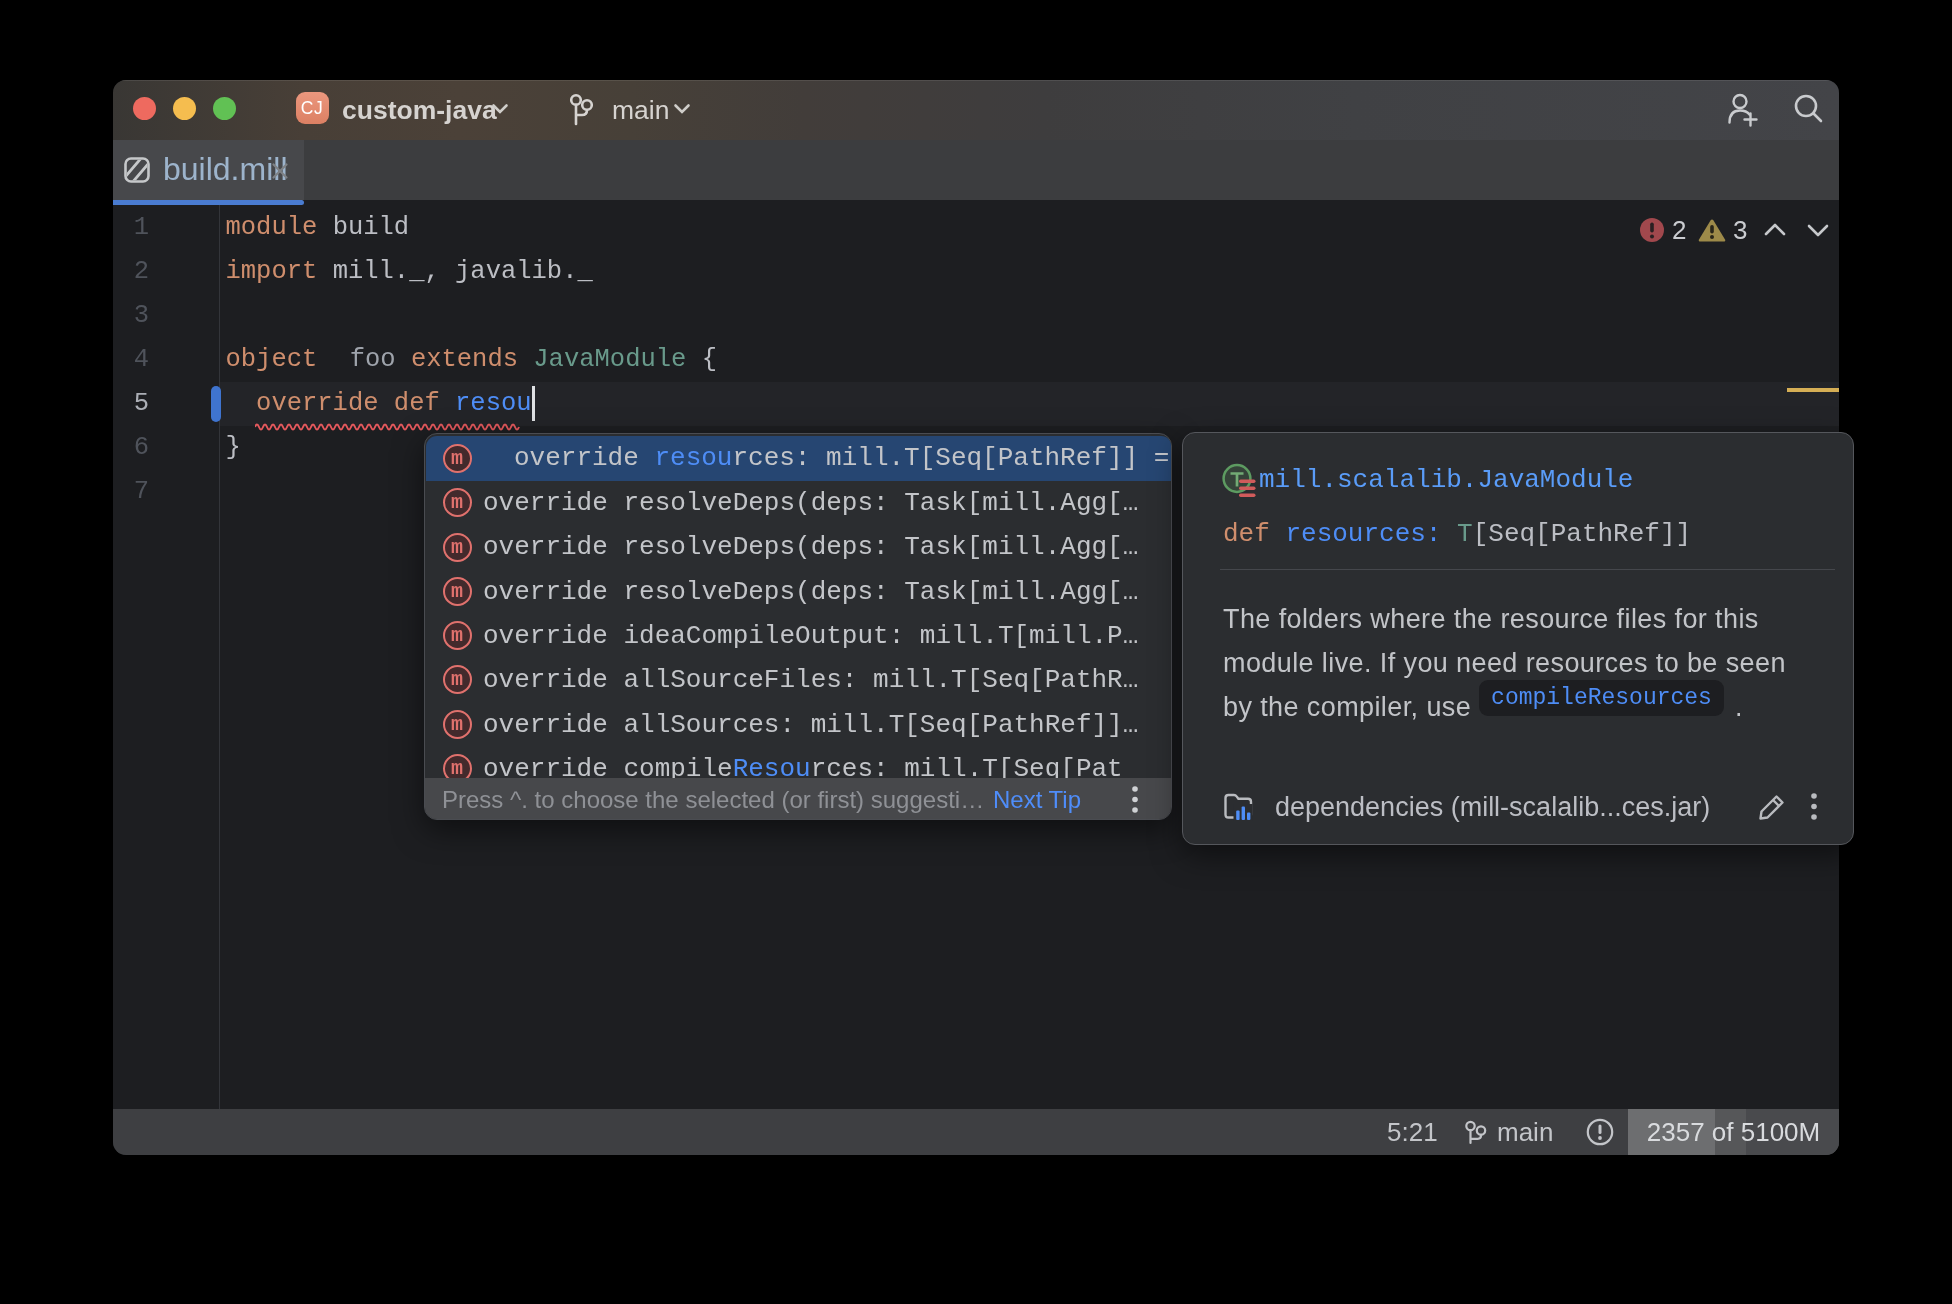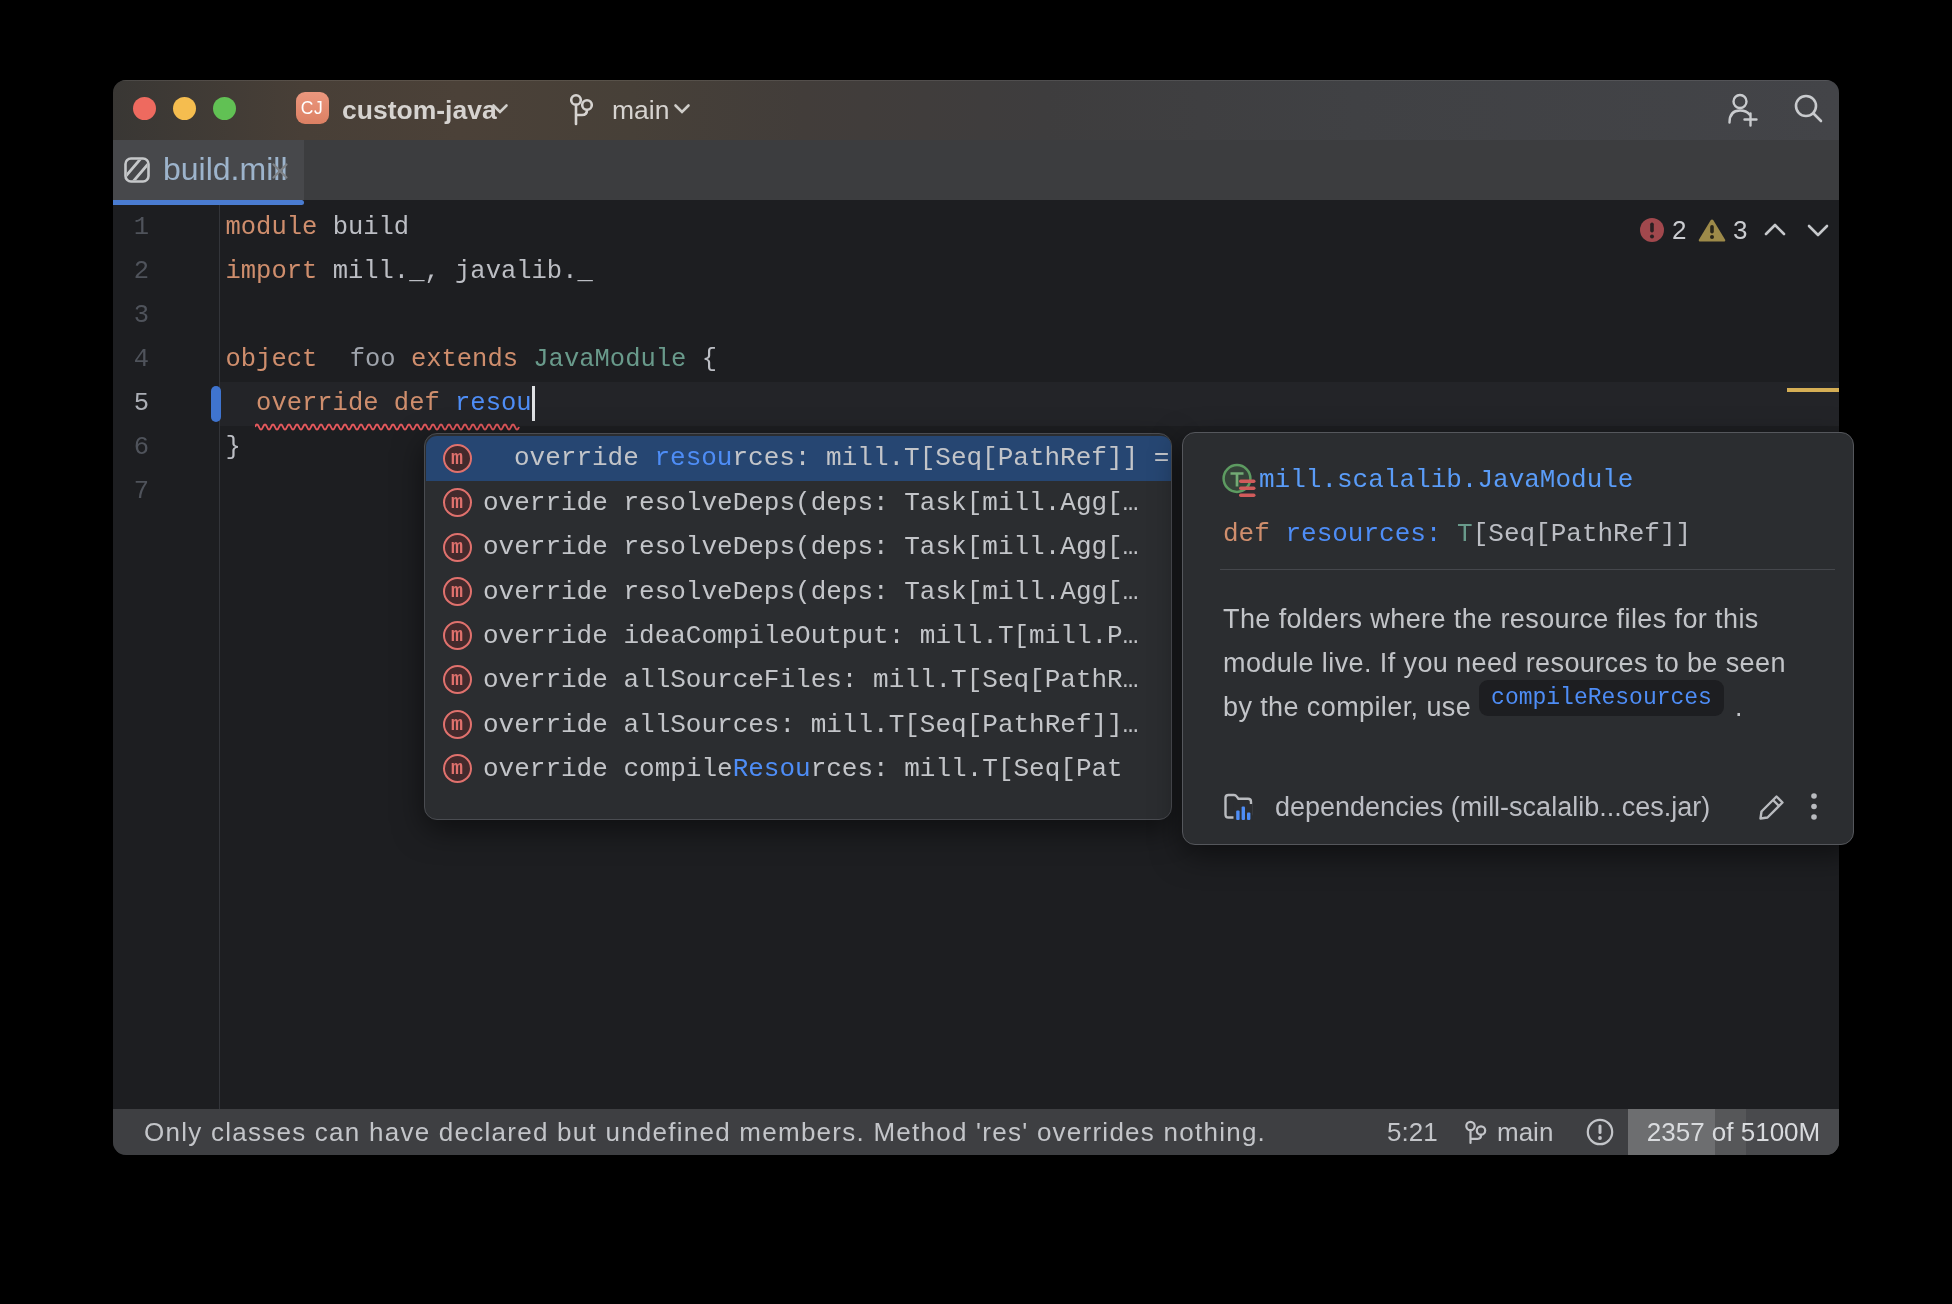--- a/index.html
+++ b/index.html
@@ -123,21 +123,20 @@
       <path d="M60 22.5 L71.5 3.5 Q73 1.5 74.5 3.5 L86 22.5 Q87 24.5 84.5 24.5 L61.5 24.5 Q59 24.5 60 22.5 Z" fill="#9d8a49"></path>
       <rect x="71.2" y="8" width="3.6" height="8.5" rx="1.8" fill="#292519"></rect>
       <circle cx="73" cy="20" r="2" fill="#292519"></circle>
       <text x="94" y="22" font-family="Liberation Sans" font-size="26" fill="#caccd0">3</text>
       <path d="M127 17 L136 8 L145 17" fill="none" stroke="#c6c8cb" stroke-width="2.6" stroke-linecap="round" stroke-linejoin="round"></path>
       <path d="M170 9 L179 18 L188 9" fill="none" stroke="#c6c8cb" stroke-width="2.6" stroke-linecap="round" stroke-linejoin="round"></path>
     </svg>
   </div>
   <div id="tabline"></div>
   <div id="statusbar">
-    <div class="abs" style="left:31px;top:0;height:46.5px;line-height:46.5px;font-size:26px;letter-spacing:1.25px;color:#c3c5c9;">Only classes can have declared but undefined members. Method 'res' overrides nothing.</div>
     <div class="abs" style="left:1274px;top:0;height:46.5px;line-height:46.5px;font-size:26px;color:#c3c5c9;">5:21</div>
     <svg class="abs" style="left:1348px;top:9px;" width="30" height="30" viewBox="0 0 30 30">
       <g fill="none" stroke="#c3c5c9" stroke-width="2.2">
         <circle cx="9.5" cy="8" r="4.2"></circle>
         <circle cx="20" cy="12.5" r="4.2"></circle>
         <path d="M9.5 12.2 L9.5 25" stroke-linecap="round"></path>
         <path d="M20 16.7 L20 17.5 Q20 20.8 16.7 20.8 L9.5 20.8"></path>
       </g>
       </svg>
     <div class="abs" style="left:1384px;top:0;height:46.5px;line-height:46.5px;font-size:26px;color:#c3c5c9;">main</div>
@@ -178,20 +177,29 @@
     <div class="micon">m</div>
     <div class="txt">override allSourceFiles: mill.T[Seq[PathR…</div>
   </div>
   <div class="prow" style="top:268.5px;">
     <div class="micon">m</div>
     <div class="txt">override allSources: mill.T[Seq[PathRef]]…</div>
   </div>
   <div class="prow" style="top:312.8px;">
     <div class="micon">m</div>
     <div class="txt">override compile<span class="blue">Resou</span>rces: mill.T[Seq[Pat</div>
+  </div>
+  <div id="hintbar">
+    <div class="abs" style="left:17px;top:0;height:43px;line-height:43px;font-size:24px;color:#8f9196;">Press ^. to choose the selected (or first) suggesti…</div>
+    <div class="abs" style="left:568px;top:0;height:43px;line-height:43px;font-size:24px;color:#4f8df9;">Next Tip</div>
+    <svg class="abs" style="left:705px;top:7px;" width="10" height="30" viewBox="0 0 10 30">
+      <circle cx="5" cy="4" r="2.8" fill="#cfd1d4"></circle>
+        <circle cx="5" cy="14.5" r="2.8" fill="#cfd1d4"></circle>
+        <circle cx="5" cy="25" r="2.8" fill="#cfd1d4"></circle>
+    </svg>
   </div>
 </div>
 <div id="docpanel">
   <svg class="abs" style="left:38px;top:29px;" width="40" height="38" viewBox="0 0 40 38">
     <circle cx="16" cy="16.5" r="13.4" fill="rgba(93,155,97,0.2)" stroke="#5d9b61" stroke-width="2.5"></circle>
     <path d="M9.5 11.5 L22.5 11.5 M16 11.5 L16 24.5" stroke="#72ab74" stroke-width="2.7" fill="none"></path>
     <rect x="18" y="17.5" width="16.5" height="3.4" rx="1.7" fill="#d15b5b"></rect>
     <rect x="18" y="24.5" width="16.5" height="3.4" rx="1.7" fill="#d15b5b"></rect>
     <rect x="18" y="31.5" width="16.5" height="3.4" rx="1.7" fill="#d15b5b"></rect>
   </svg>

